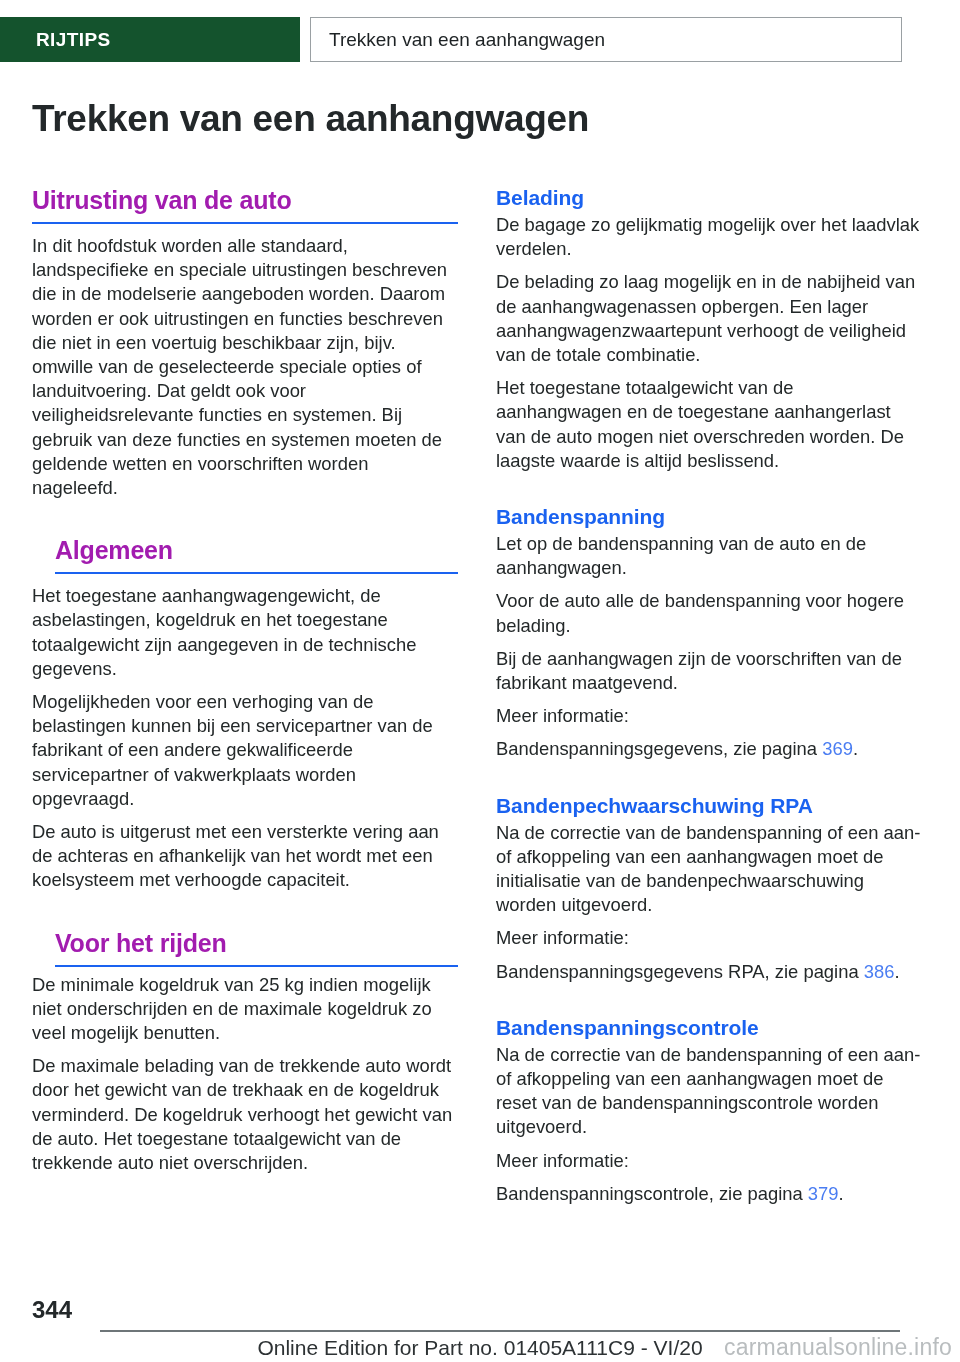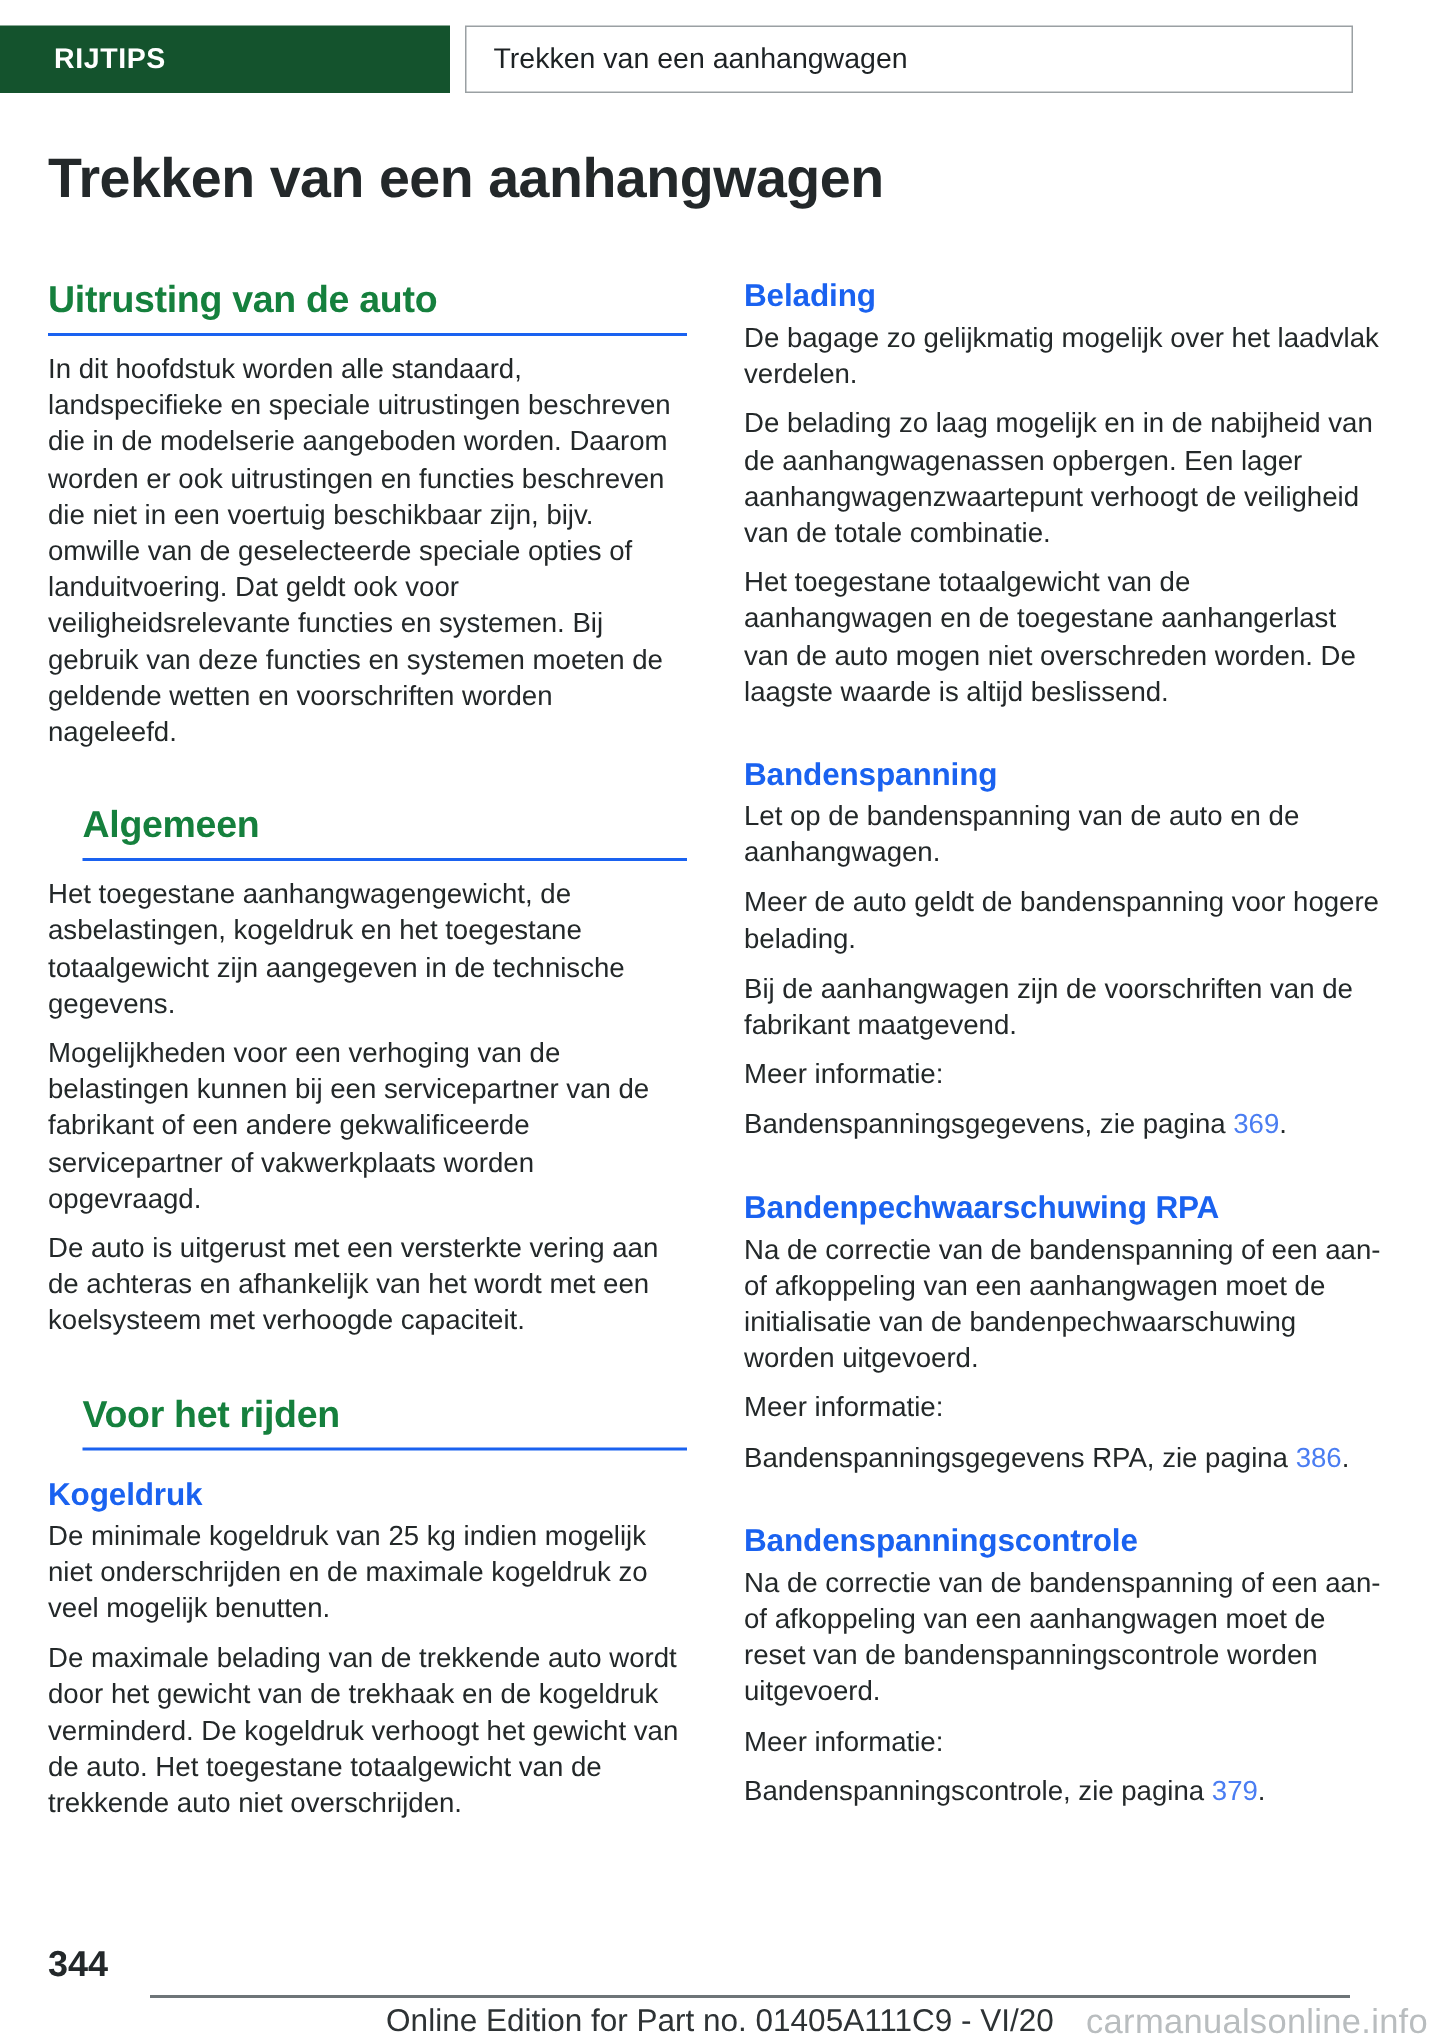--- a/index.html
+++ b/index.html
@@ -75,21 +75,21 @@
     display: flex;
     gap: 38px;
   }
   .col {
     width: 426px;
   }
 
   h2.sec {
     font-size: 25px;
     font-weight: bold;
-    color: #15803d;
+    color: #a21caf;
     margin: 0 0 6px 0;
     padding: 0 0 7px 0;
     border-bottom: 2px solid #1a62f0;
     letter-spacing: -0.2px;
   }
   h2.sec.spaced { margin-top: 36px; margin-left: 23px; }
 
   h3.sub {
     font-size: 21px;
     font-weight: bold;
@@ -171,35 +171,34 @@
     <h2 class="sec">Uitrusting van de auto</h2>
     <p class="body first-after-rule">In dit hoofdstuk worden alle standaard, landspecifieke en speciale uitrustingen beschreven die in de modelserie aangeboden worden. Daarom worden er ook uitrustingen en functies beschreven die niet in een voertuig beschikbaar zijn, bijv. omwille van de geselecteerde speciale opties of landuitvoering. Dat geldt ook voor veiligheidsrelevante functies en systemen. Bij gebruik van deze functies en systemen moeten de geldende wetten en voorschriften worden nageleefd.</p>
 
     <h2 class="sec spaced">Algemeen</h2>
     <p class="body first-after-rule">Het toegestane aanhangwagengewicht, de asbelastingen, kogeldruk en het toegestane totaalgewicht zijn aangegeven in de technische gegevens.</p>
     <p class="body">Mogelijkheden voor een verhoging van de belastingen kunnen bij een servicepartner van de fabrikant of een andere gekwalificeerde servicepartner of vakwerkplaats worden opgevraagd.</p>
     <p class="body">De auto is uitgerust met een versterkte vering aan de achteras en afhankelijk van het wordt met een koelsysteem met verhoogde capaciteit.</p>
 
     <h2 class="sec spaced">Voor het rijden</h2>
 
-    <h3 class="sub" style="margin-top:18px;">Kogeldruk</h3>
     <p class="body">De minimale kogeldruk van 25 kg indien mogelijk niet onderschrijden en de maximale kogeldruk zo veel mogelijk benutten.</p>
     <p class="body">De maximale belading van de trekkende auto wordt door het gewicht van de trekhaak en de kogeldruk verminderd. De kogeldruk verhoogt het gewicht van de auto. Het toegestane totaalgewicht van de trekkende auto niet overschrijden.</p>
   </div>
 
   <div class="col">
 
     <h3 class="sub">Belading</h3>
     <p class="body">De bagage zo gelijkmatig mogelijk over het laadvlak verdelen.</p>
     <p class="body">De belading zo laag mogelijk en in de nabijheid van de aanhangwagenassen opbergen. Een lager aanhangwagenzwaartepunt verhoogt de veiligheid van de totale combinatie.</p>
     <p class="body">Het toegestane totaalgewicht van de aanhangwagen en de toegestane aanhangerlast van de auto mogen niet overschreden worden. De laagste waarde is altijd beslissend.</p>
 
     <h3 class="sub spaced">Bandenspanning</h3>
     <p class="body">Let op de bandenspanning van de auto en de aanhangwagen.</p>
-    <p class="body">Meer de auto geldt de bandenspanning voor hogere belading.</p>
+    <p class="body">Voor de auto alle de bandenspanning voor hogere belading.</p>
     <p class="body">Bij de aanhangwagen zijn de voorschriften van de fabrikant maatgevend.</p>
     <p class="body">Meer informatie:</p>
     <p class="body"><span>Bandenspanningsgegevens, zie pagina </span><span class="pagelink">369</span><span>.</span></p>
 
     <h3 class="sub spaced">Bandenpechwaarschuwing RPA</h3>
     <p class="body">Na de correctie van de bandenspanning of een aan- of afkoppeling van een aanhangwagen moet de initialisatie van de bandenpechwaarschuwing worden uitgevoerd.</p>
     <p class="body">Meer informatie:</p>
     <p class="body"><span>Bandenspanningsgegevens RPA, zie pagina </span><span class="pagelink">386</span><span>.</span></p>
 
     <h3 class="sub spaced">Bandenspanningscontrole</h3>

